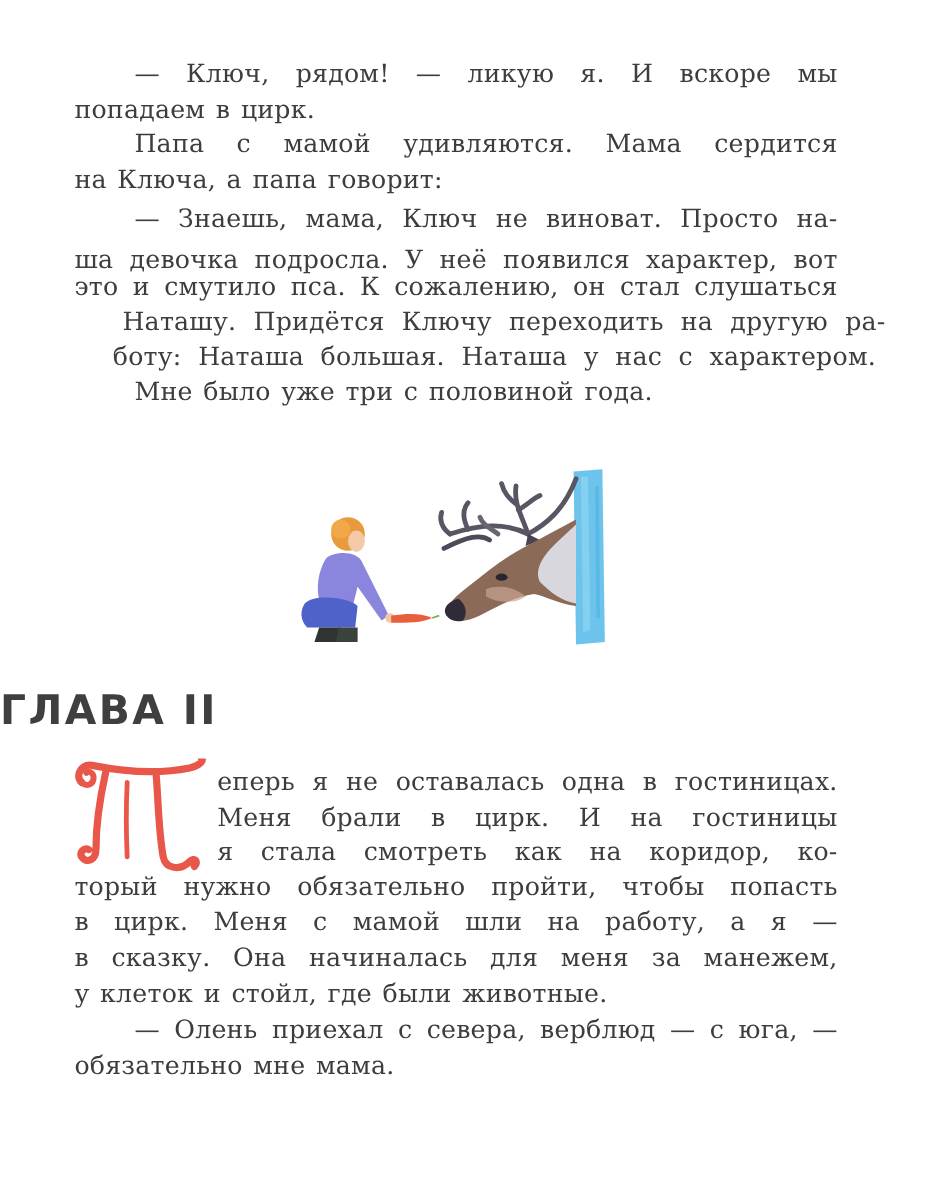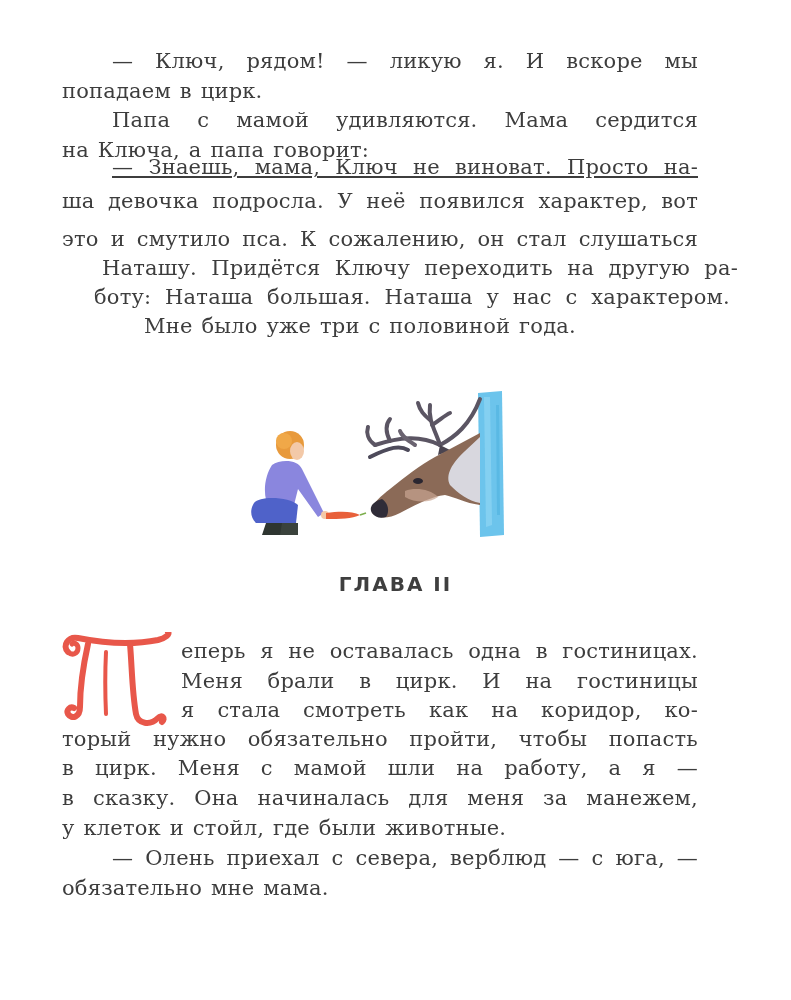--- a/index.html
+++ b/index.html
@@ -43,23 +43,22 @@
       left: 240px;
       top: 385px;
       width: 275px;
       height: 160px;
     }
     .chapter-title {
       position: absolute;
       left: 0;
       width: 791px;
       top: 572px;
-      text-align: center;
       font-family: "DejaVu Sans", "Liberation Sans", sans-serif;
-      font-size: 20px;
+      font-size: 34px;
       font-weight: bold;
       letter-spacing: 2px;
       color: #3f3f3f;
     }
     .dropcap {
       position: absolute;
       left: 58px;
       top: 632px;
       width: 126px;
       height: 96px;
@@ -68,26 +67,26 @@
 </head>
 <body>
 
 <div class="page">
 
   <div>
     <div class="line indent" style="top:46px;">— Ключ, рядом! — ликую я. И вскоре мы</div>
     <div class="line last" style="top:76px;">попадаем в цирк.</div>
     <div class="line indent" style="top:105px;">Папа с мамой удивляются. Мама сердится</div>
     <div class="line last" style="top:135px;">на Ключа, а папа говорит:</div>
-    <div class="line indent" style="top:152px;text-decoration:underline;">— Знаешь, мама, Ключ не виноват. Просто на-</div>
-    <div class="line" style="top:186px;">ша девочка подросла. У неё появился характер, вот</div>
+    <div class="line indent" style="top:167px;">— Знаешь, мама, Ключ не виноват. Просто на-</div>
+    <div class="line" style="top:201px;">ша девочка подросла. У неё появился характер, вот</div>
     <div class="line" style="top:224px;">это и смутило пса. К сожалению, он стал слушаться</div>
     <div class="line" style="top:253px;margin-left:40px;">Наташу. Придётся Ключу переходить на другую ра-</div>
     <div class="line" style="top:282px;margin-left:32px;">боту: Наташа большая. Наташа у нас с характером.</div>
-    <div class="line indent last" style="top:311px;margin-left:32px;">Мне было уже три с половиной года.</div>
+    <div class="line indent last" style="top:311px;">Мне было уже три с половиной года.</div>
   </div>
 
   <div class="illustration">
     <svg width="275" height="160" viewBox="0 0 275 160" xmlns="http://www.w3.org/2000/svg">
 
       <g>
         <path d="M238 8 L262 6 L264 150 L240 152 Z" fill="#6cc4ec"></path>
         <path d="M244 12 L250 12 L252 140 L246 142 Z" fill="#8fd6f4" opacity="0.7"></path>
         <path d="M256 20 L259 20 L260 130 L257 130 Z" fill="#4fb2e0" opacity="0.6"></path>
       </g>

